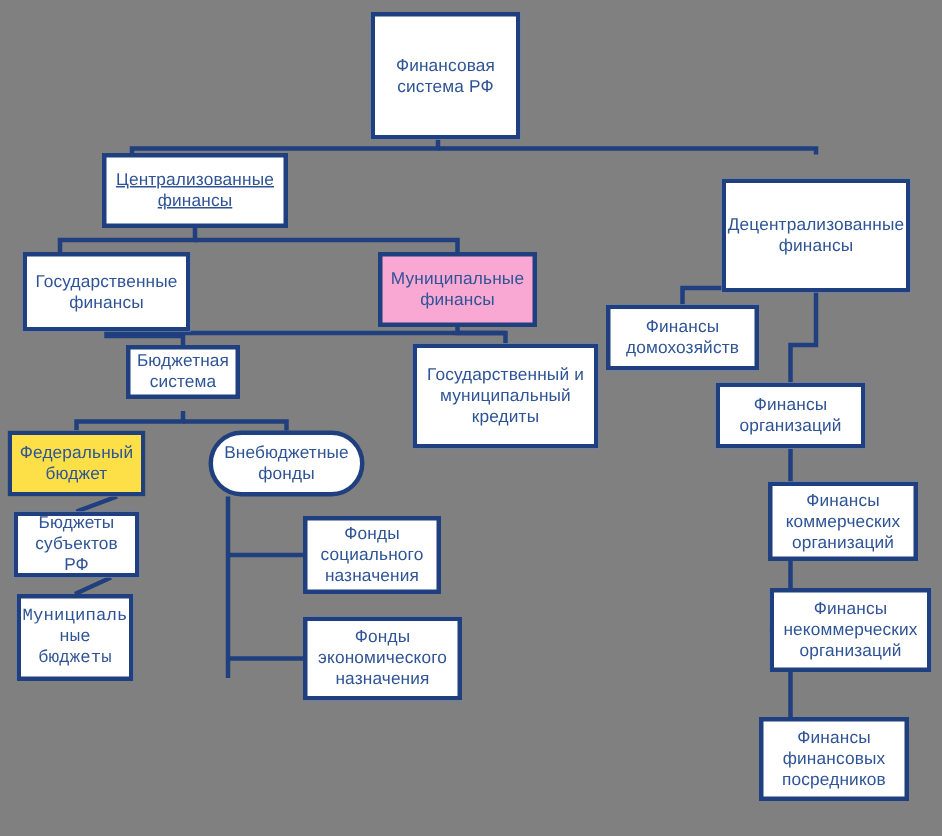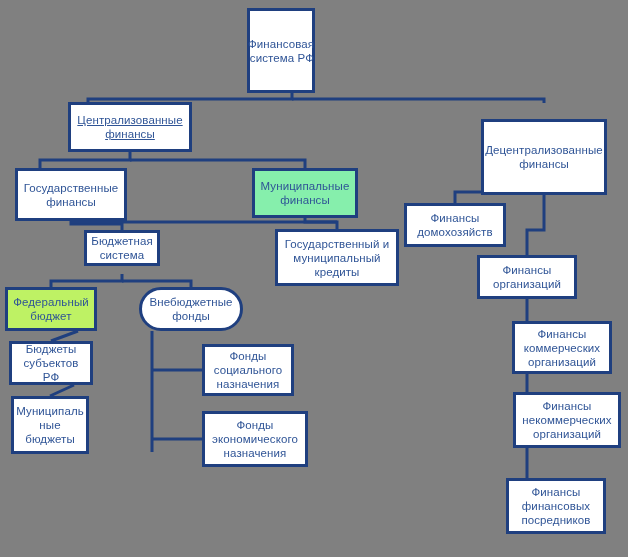--- a/index.html
+++ b/index.html
@@ -62,52 +62,52 @@
       <polyline points="152,331 152,452" fill="none" stroke="#1F3F7F" stroke-width="3" stroke-linejoin="miter" stroke-linecap="butt"></polyline>
       <polyline points="152,370 202,370" fill="none" stroke="#1F3F7F" stroke-width="3" stroke-linejoin="miter" stroke-linecap="butt"></polyline>
       <polyline points="152,439 202,439" fill="none" stroke="#1F3F7F" stroke-width="3" stroke-linejoin="miter" stroke-linecap="butt"></polyline>
       <polyline points="544,179 544,192 455,192 455,203" fill="none" stroke="#1F3F7F" stroke-width="3" stroke-linejoin="miter" stroke-linecap="butt"></polyline>
       <polyline points="544,192 544,230 527,230 527,255" fill="none" stroke="#1F3F7F" stroke-width="3" stroke-linejoin="miter" stroke-linecap="butt"></polyline>
       <polyline points="527,299 527,506" fill="none" stroke="#1F3F7F" stroke-width="3" stroke-linejoin="miter" stroke-linecap="butt"></polyline>
       <polyline points="527,348 512,348" fill="none" stroke="#1F3F7F" stroke-width="3" stroke-linejoin="miter" stroke-linecap="butt"></polyline>
       <polyline points="527,420 513,420" fill="none" stroke="#1F3F7F" stroke-width="3" stroke-linejoin="miter" stroke-linecap="butt"></polyline>
       <polyline points="527,506 506,506" fill="none" stroke="#1F3F7F" stroke-width="3" stroke-linejoin="miter" stroke-linecap="butt"></polyline>
     </svg>
-<div class="node" style="left: 247px; top: 8px; width: 68px; height: 85px; background: rgb(255, 255, 255); border-color: rgb(31, 63, 127); color: rgb(47, 84, 150); text-align: right;">Финансовая
+<div class="node" style="left: 247px; top: 8px; width: 100px; height: 85px; background: rgb(255, 255, 255); border-color: rgb(31, 63, 127); color: rgb(47, 84, 150);">Финансовая
 система РФ</div>
     <div class="node" style="left: 68px; top: 102px; width: 124px; height: 50px; background: rgb(255, 255, 255); border-color: rgb(31, 63, 127); color: rgb(47, 84, 150); text-decoration: underline;">Централизованные
 финансы</div>
     <div class="node" style="left: 481px; top: 119px; width: 126px; height: 76px; background: rgb(255, 255, 255); border-color: rgb(31, 63, 127); color: rgb(47, 84, 150);">Децентрализованные
 финансы</div>
     <div class="node" style="left: 15px; top: 168px; width: 112px; height: 53px; background: rgb(255, 255, 255); border-color: rgb(31, 63, 127); color: rgb(47, 84, 150);">Государственные
 финансы</div>
-    <div class="node" style="left: 252px; top: 168px; width: 106px; height: 50px; background: #86efac; border-color: rgb(31, 63, 127); color: rgb(47, 84, 150);">Муниципальные
+    <div class="node" style="left: 252px; top: 168px; width: 106px; height: 50px; background: #f9a8d4; border-color: rgb(31, 63, 127); color: rgb(47, 84, 150);">Муниципальные
 финансы</div>
     <div class="node" style="left: 404px; top: 203px; width: 102px; height: 44px; background: rgb(255, 255, 255); border-color: rgb(31, 63, 127); color: rgb(47, 84, 150);">Финансы
 домохозяйств</div>
     <div class="node" style="left: 84px; top: 230px; width: 76px; height: 36px; background: rgb(255, 255, 255); border-color: rgb(31, 63, 127); color: rgb(47, 84, 150);">Бюджетная
 система</div>
-    <div class="node" style="left: 275px; top: 229px; width: 124px; height: 57px; background: rgb(255, 255, 255); border-color: rgb(31, 63, 127); color: rgb(47, 84, 150);">Государственный и
+    <div class="node" style="left: 275px; top: 229px; width: 124px; height: 70px; background: rgb(255, 255, 255); border-color: rgb(31, 63, 127); color: rgb(47, 84, 150);">Государственный и
 муниципальный
 кредиты</div>
     <div class="node" style="left: 477px; top: 255px; width: 100px; height: 44px; background: rgb(255, 255, 255); border-color: rgb(31, 63, 127); color: rgb(47, 84, 150);">Финансы
 организаций</div>
-    <div class="node" style="left: 5px; top: 287px; width: 92px; height: 44px; background: #bef264; border-color: rgb(31, 63, 127); color: rgb(47, 84, 150);">Федеральный
+    <div class="node" style="left: 5px; top: 287px; width: 92px; height: 44px; background: #fde047; border-color: rgb(31, 63, 127); color: rgb(47, 84, 150);">Федеральный
 бюджет</div>
     <div class="node" style="left: 139px; top: 287px; width: 104px; height: 44px; background: rgb(255, 255, 255); border-color: rgb(31, 63, 127); color: rgb(47, 84, 150); border-radius: 22px;">Внебюджетные
 фонды</div>
     <div class="node" style="left: 9px; top: 341px; width: 84px; height: 44px; background: rgb(255, 255, 255); border-color: rgb(31, 63, 127); color: rgb(47, 84, 150);">Бюджеты
 субъектов РФ</div>
     <div class="node" style="left: 202px; top: 344px; width: 92px; height: 52px; background: rgb(255, 255, 255); border-color: rgb(31, 63, 127); color: rgb(47, 84, 150);">Фонды
 социального
 назначения</div>
     <div class="node" style="left: 512px; top: 321px; width: 100px; height: 53px; background: rgb(255, 255, 255); border-color: rgb(31, 63, 127); color: rgb(47, 84, 150);">Финансы
 коммерческих
 организаций</div>
-    <div class="node" style="left: 11px; top: 396px; width: 78px; height: 58px; background: rgb(255, 255, 255); border-color: rgb(31, 63, 127); color: rgb(47, 84, 150);">Муниципаль
+    <div class="node" style="left: 11px; top: 396px; width: 78px; height: 58px; background: rgb(255, 255, 255); border-color: rgb(31, 63, 127); color: rgb(47, 84, 150); font-family: Liberation Mono, monospace;">Муниципаль
 ные
 бюджеты</div>
     <div class="node" style="left: 513px; top: 392px; width: 108px; height: 56px; background: rgb(255, 255, 255); border-color: rgb(31, 63, 127); color: rgb(47, 84, 150);">Финансы
 некоммерческих
 организаций</div>
     <div class="node" style="left: 202px; top: 411px; width: 106px; height: 56px; background: rgb(255, 255, 255); border-color: rgb(31, 63, 127); color: rgb(47, 84, 150);">Фонды
 экономического
 назначения</div>
     <div class="node" style="left: 506px; top: 478px; width: 100px; height: 56px; background: rgb(255, 255, 255); border-color: rgb(31, 63, 127); color: rgb(47, 84, 150);">Финансы
 финансовых

